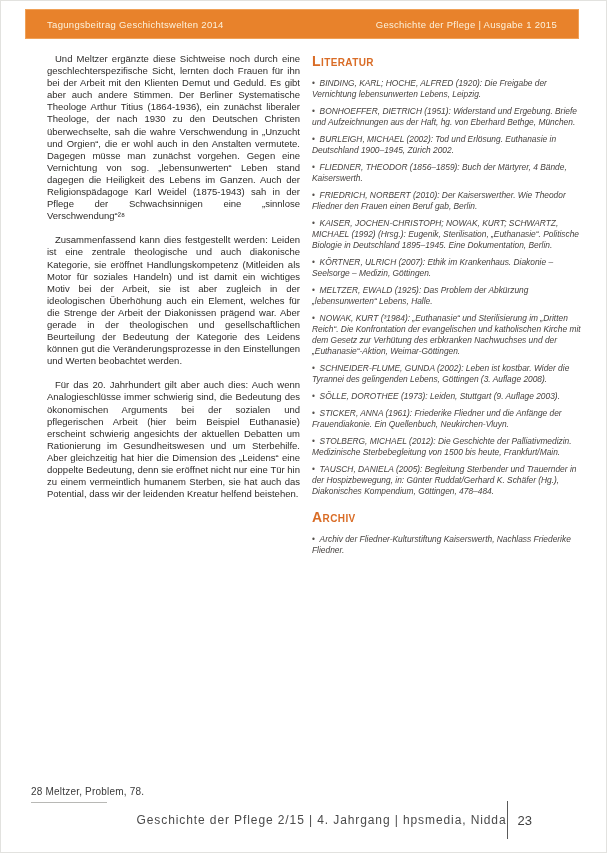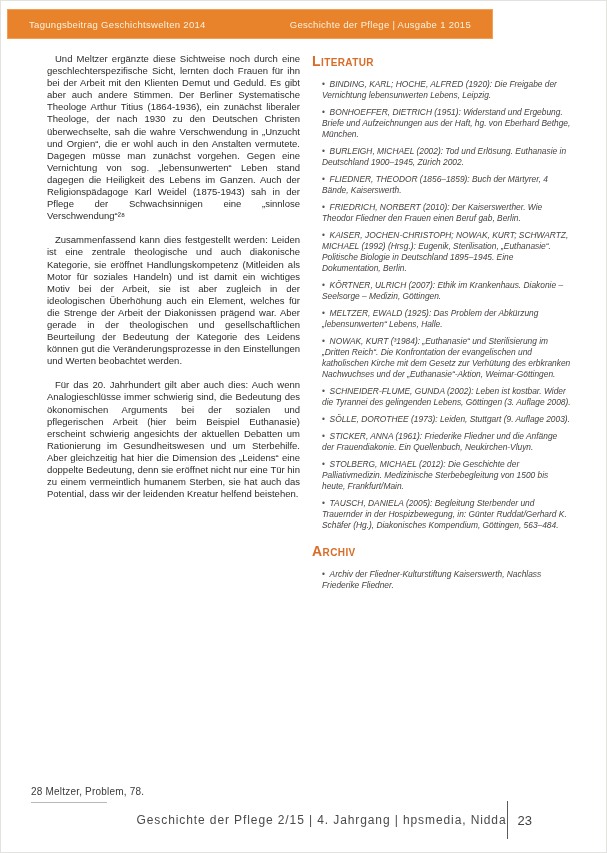--- a/index.html
+++ b/index.html
@@ -4,42 +4,42 @@
 <style>
   html,body { margin:0; padding:0; background:#f2f2f0; }
   .page {
     position:relative; width:607px; height:853px; margin:0 auto;
     background:#ffffff; border:1px solid #e2e2df; box-sizing:border-box;
     font-family:"Liberation Sans", sans-serif; color:#2b2b2b;
     overflow:hidden;
   }
   
   .topbar {
-    position:absolute; left:6px; top:8px; width:486px; height:30px;
+    position:absolute; left:24px; top:8px; width:554px; height:30px;
     background:#E8822B; box-sizing:border-box;
     display:flex; justify-content:space-between; align-items:center;
     padding:0 22px; font-size:9.5px; letter-spacing:0.3px; color:#FCF2DC;
     box-shadow:inset 0 0 0 1px rgba(255,220,170,0.35);
   }
   
   .columns {
     position:absolute; left:30px; top:52px; width:550px;
     display:flex; gap:12px;
   }
   .col { width:269px; }
   .body-para {
     margin:0 0 12px 16px; font-size:9.5px; line-height:12.1px;
     text-align:justify; text-indent:8px; color:#2e2c2a;
   }
   .section-heading {
     margin:0 0 9px 0; font-size:14px; line-height:16px; font-weight:700;
     font-variant:small-caps; letter-spacing:0.4px; color:#D96C26;
   }
   .section-heading.archiv { margin-top:12px; }
-  .ref-list { list-style:none; margin:10px; padding:0; }
+  .ref-list { list-style:none; margin:0; padding:0; }
   .ref-item {
     margin:0 0 6px 0; font-size:8.4px; line-height:11px;
     font-style:italic; color:#474340; text-align:left;
   }
   .ref-item::before { content:"•\00a0\00a0"; font-style:normal; color:#55504c; }
   
   .footnote-area { position:absolute; left:30px; top:780px; }
   .footnote-text { font-size:10px; color:#3a3a3a; letter-spacing:0.2px; }
   .footnote-rule { width:76px; height:1px; background:#b8b8b5; margin-top:3px; }
   
@@ -82,21 +82,21 @@
           <li class="ref-item">FLIEDNER, THEODOR (1856–1859): Buch der Märtyrer, 4 Bände, Kaiserswerth.</li>
           <li class="ref-item">FRIEDRICH, NORBERT (2010): Der Kaiserswerther. Wie Theodor Fliedner den Frauen einen Beruf gab, Berlin.</li>
           <li class="ref-item">KAISER, JOCHEN-CHRISTOPH; NOWAK, KURT; SCHWARTZ, MICHAEL (1992) (Hrsg.): Eugenik, Sterilisation, „Euthanasie“. Politische Biologie in Deutschland 1895–1945. Eine Dokumentation, Berlin.</li>
           <li class="ref-item">KÖRTNER, ULRICH (2007): Ethik im Krankenhaus. Diakonie – Seelsorge – Medizin, Göttingen.</li>
           <li class="ref-item">MELTZER, EWALD (1925): Das Problem der Abkürzung „lebensunwerten“ Lebens, Halle.</li>
           <li class="ref-item">NOWAK, KURT (³1984): „Euthanasie“ und Sterilisierung im „Dritten Reich“. Die Konfrontation der evangelischen und katholischen Kirche mit dem Gesetz zur Verhütung des erbkranken Nachwuchses und der „Euthanasie“-Aktion, Weimar-Göttingen.</li>
           <li class="ref-item">SCHNEIDER-FLUME, GUNDA (2002): Leben ist kostbar. Wider die Tyrannei des gelingenden Lebens, Göttingen (3. Auflage 2008).</li>
           <li class="ref-item">SÖLLE, DOROTHEE (1973): Leiden, Stuttgart (9. Auflage 2003).</li>
           <li class="ref-item">STICKER, ANNA (1961): Friederike Fliedner und die Anfänge der Frauendiakonie. Ein Quellenbuch, Neukirchen-Vluyn.</li>
           <li class="ref-item">STOLBERG, MICHAEL (2012): Die Geschichte der Palliativmedizin. Medizinische Sterbebegleitung von 1500 bis heute, Frankfurt/Main.</li>
-          <li class="ref-item">TAUSCH, DANIELA (2005): Begleitung Sterbender und Trauernder in der Hospizbewegung, in: Günter Ruddat/Gerhard K. Schäfer (Hg.), Diakonisches Kompendium, Göttingen, 563–484.</li>
+          <li class="ref-item">TAUSCH, DANIELA (2005): Begleitung Sterbender und Trauernder in der Hospizbewegung, in: Günter Ruddat/Gerhard K. Schäfer (Hg.), Diakonisches Kompendium, Göttingen, 478–484.</li>
         </ul>
 
       <h2 class="section-heading archiv">Archiv</h2>
       <ul class="ref-list">
 
       <li class="ref-item">Archiv der Fliedner-Kulturstiftung Kaiserswerth, Nachlass Friederike Fliedner.</li>
         </ul>
     </section>
   </main>
 

